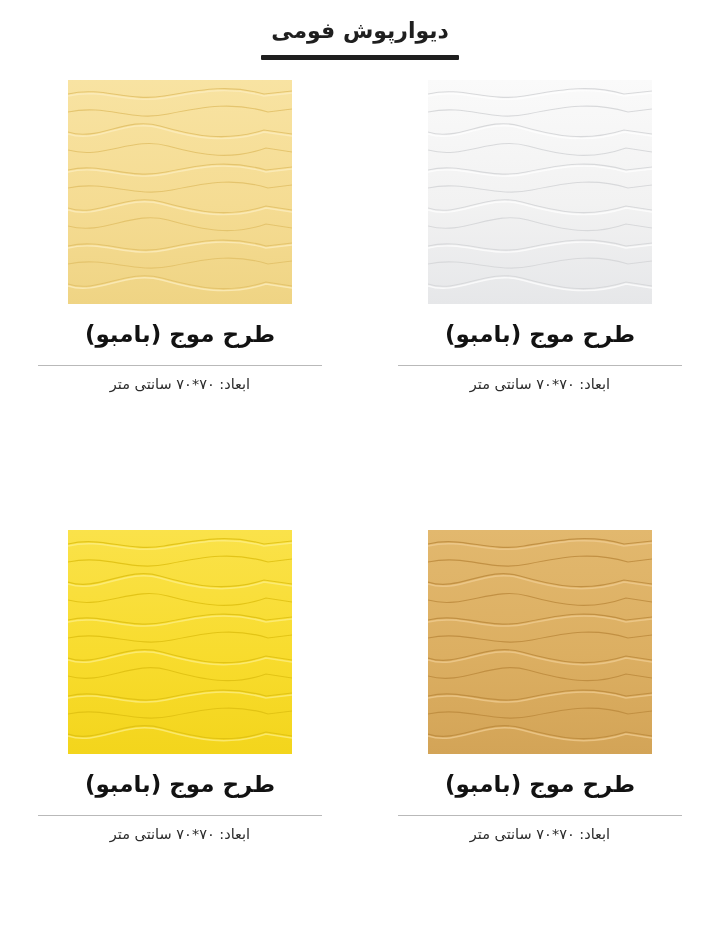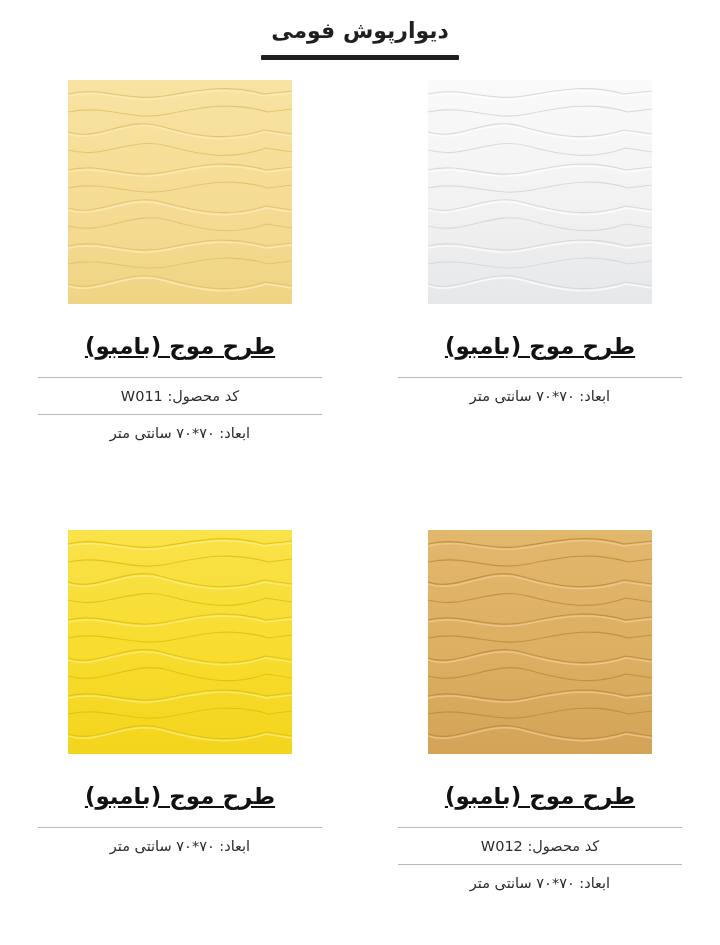--- a/index.html
+++ b/index.html
@@ -73,24 +73,23 @@
     height: 100%;
   }
 
   
   .product-name {
     font-size: 23px;
     font-weight: 700;
     color: #121212;
     direction: rtl;
     text-align: center;
-    margin-top: 28px;
+    margin-top: 16px;
     line-height: 1.25;
     white-space: nowrap;
-    text-decoration: underline;
   }
   .spec-table {
     width: 100%;
     margin-top: 16px;
     direction: rtl;
   }
   .spec-row {
     border-top: 1px solid #b9b9b9;
     text-align: center;
     font-size: 14.5px;
@@ -190,24 +189,20 @@
             <path d="M0 130 C 30 140, 58 114, 94 124 S 160 140, 198 128 L224 132"></path>
             <path d="M0 168 C 34 160, 62 178, 98 170 S 162 158, 198 168 L224 165"></path>
             <path d="M0 206 C 30 216, 58 190, 94 200 S 160 216, 198 204 L224 208"></path>
           </g>
         </svg>
       </div>
     </div>
     <div class="product-name">طرح موج (بامبو)</div>
     <div class="spec-table">
       <div class="spec-row">
-        <span class="spec-label">کد محصول:</span>
-        <span class="spec-value">W011</span>
-      </div>
-      <div class="spec-row">
         <span class="spec-label">ابعاد:</span>
         <span class="spec-value">۷۰*۷۰ سانتی متر</span>
       </div>
     </div>
   </div>
 
   <div class="product-card">
     <div class="panel-frame">
       <div class="panel-surface">
         <svg viewBox="0 0 224 224" preserveAspectRatio="none">
@@ -239,24 +234,20 @@
             <path d="M0 130 C 30 140, 58 114, 94 124 S 160 140, 198 128 L224 132"></path>
             <path d="M0 168 C 34 160, 62 178, 98 170 S 162 158, 198 168 L224 165"></path>
             <path d="M0 206 C 30 216, 58 190, 94 200 S 160 216, 198 204 L224 208"></path>
           </g>
         </svg>
       </div>
     </div>
     <div class="product-name">طرح موج (بامبو)</div>
     <div class="spec-table">
       <div class="spec-row">
-        <span class="spec-label">کد محصول:</span>
-        <span class="spec-value">W012</span>
-      </div>
-      <div class="spec-row">
         <span class="spec-label">ابعاد:</span>
         <span class="spec-value">۷۰*۷۰ سانتی متر</span>
       </div>
     </div>
   </div>
 
   <div class="product-card">
     <div class="panel-frame">
       <div class="panel-surface">
         <svg viewBox="0 0 224 224" preserveAspectRatio="none">

